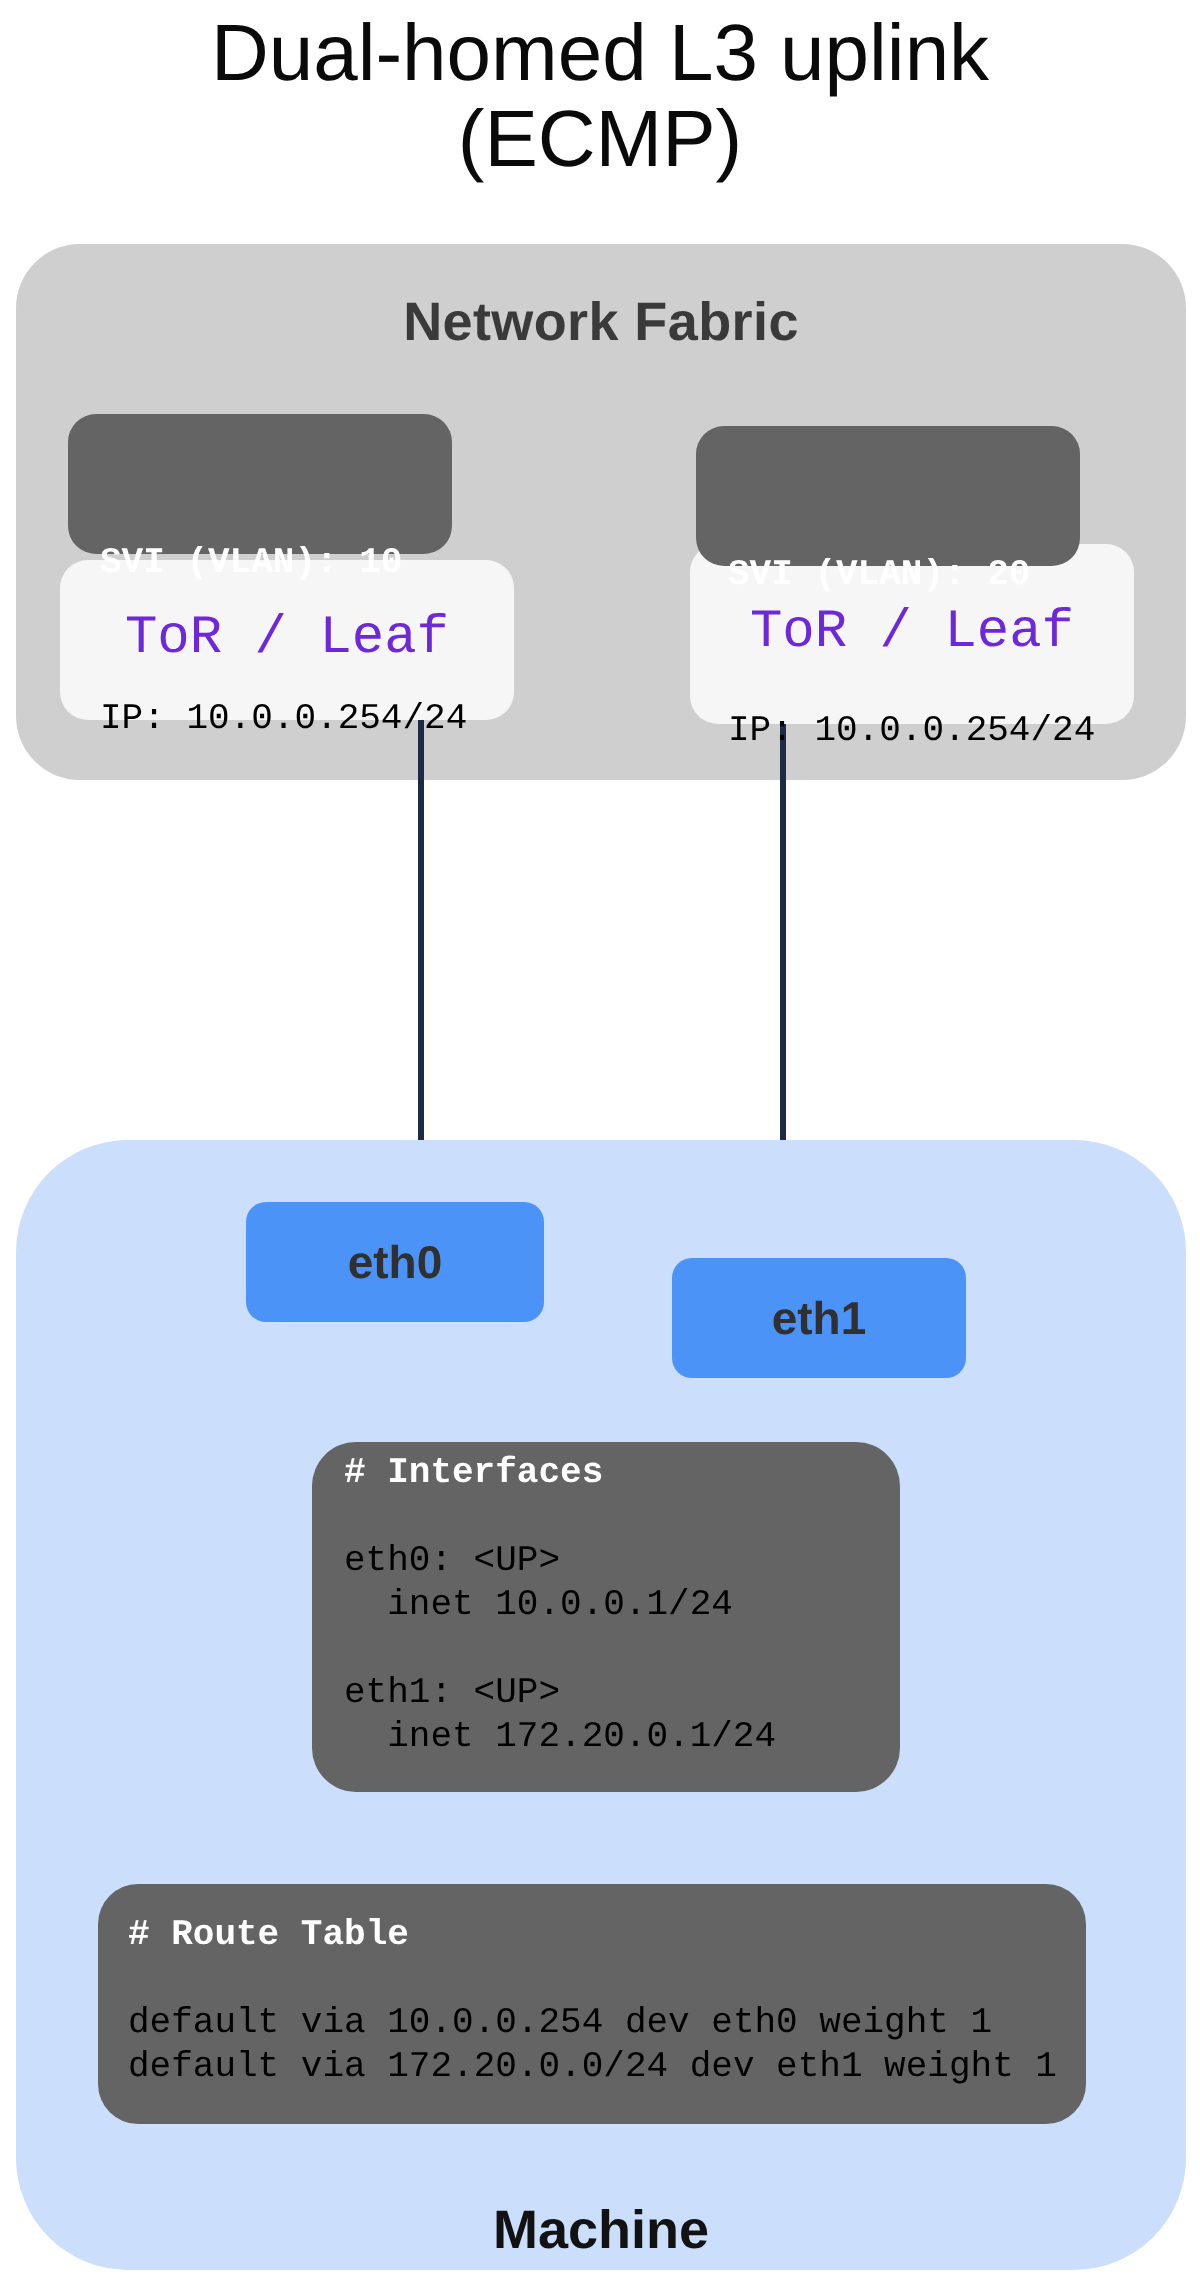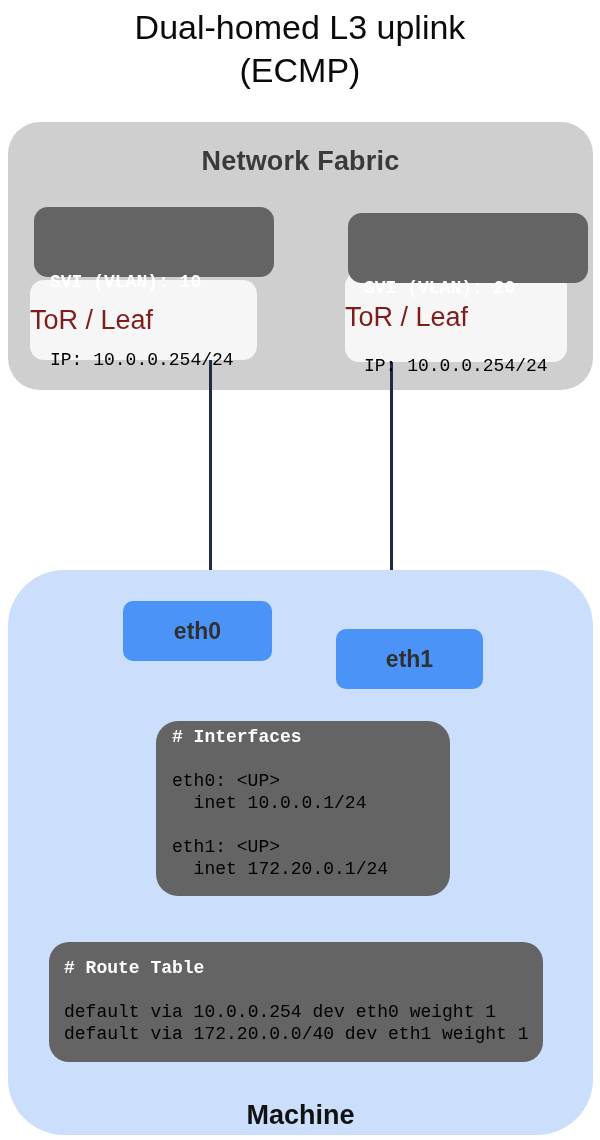--- a/index.html
+++ b/index.html
@@ -4,49 +4,49 @@
 <style>
   html,body{margin:0;padding:0;background:#ffffff;}
   .stage{
     position:relative;width:600px;height:1140px;margin:0 auto;
     background:#ffffff;overflow:hidden;
     font-family:"Liberation Sans",sans-serif;
   }
   
   .diagram-title{
     position:absolute;top:6px;left:0;width:600px;
-    text-align:center;font-size:34px;line-height:43px;
+    text-align:center;font-size:40px;line-height:43px;
     color:#0a0a0a;font-weight:400;white-space:pre-line;
   }
   
   .fabric-box{
     position:absolute;left:8px;top:122px;width:585px;height:268px;
     background:#cfcfcf;border-radius:32px;
   }
   .fabric-label{
     position:absolute;left:0;top:24px;width:100%;text-align:center;
     font-size:27px;font-weight:700;color:#3a3a3a;letter-spacing:.2px;
   }
   
   .svi-badge{
-    position:absolute;width:240px;height:70px;box-sizing:border-box;
+    position:absolute;width:192px;height:70px;box-sizing:border-box;
     background:#646464;border-radius:14px;z-index:2;
     padding:10px 0 0 16px;
     font-family:"Liberation Mono",monospace;font-size:18px;line-height:26px;
     color:#ffffff;white-space:pre;
   }
   .svi-badge .svi-line1{font-weight:700;display:block;}
   .svi-badge .svi-line2{font-weight:400;display:block;color:#000000;}
   .badge-left{left:26px;top:85px;}
   .badge-right{left:340px;top:91px;}
   
   .tor-node{
     position:absolute;background:#f6f6f6;border-radius:14px;z-index:1;
-    display:flex;align-items:center;
-    font-size:27px;color:#7f1d1d;
+    display:flex;align-items:center;justify-content:center;
+    font-size:27px;color:#6d28d9;font-family:Liberation Mono, monospace;
   }
   .tor-left{left:22px;top:158px;width:227px;height:80px;}
   .tor-right{left:337px;top:150px;width:222px;height:90px;}
   
   .uplink-line{position:absolute;width:3px;background:#1f2a44;}
   .uplink-line-left{left:209px;top:360px;height:243px;}
   .uplink-line-right{left:390px;top:362px;height:241px;}
   
   .machine-box{
     position:absolute;left:8px;top:570px;width:585px;height:565px;
@@ -125,19 +125,19 @@
       <pre class="panel-body">eth0: &lt;UP&gt;
   inet 10.0.0.1/24
 
 eth1: &lt;UP&gt;
   inet 172.20.0.1/24</pre>
     </div>
 
     <div class="code-panel route-panel">
       <span class="panel-heading"># Route Table</span>
       <pre class="panel-body">default via 10.0.0.254 dev eth0 weight 1
-default via 172.20.0.0/40 dev eth1 weight 1</pre>
+default via 172.20.0.0/24 dev eth1 weight 1</pre>
     </div>
 
     <div class="machine-label">Machine</div>
   </div>
 
 </div>
 
 </body></html>

